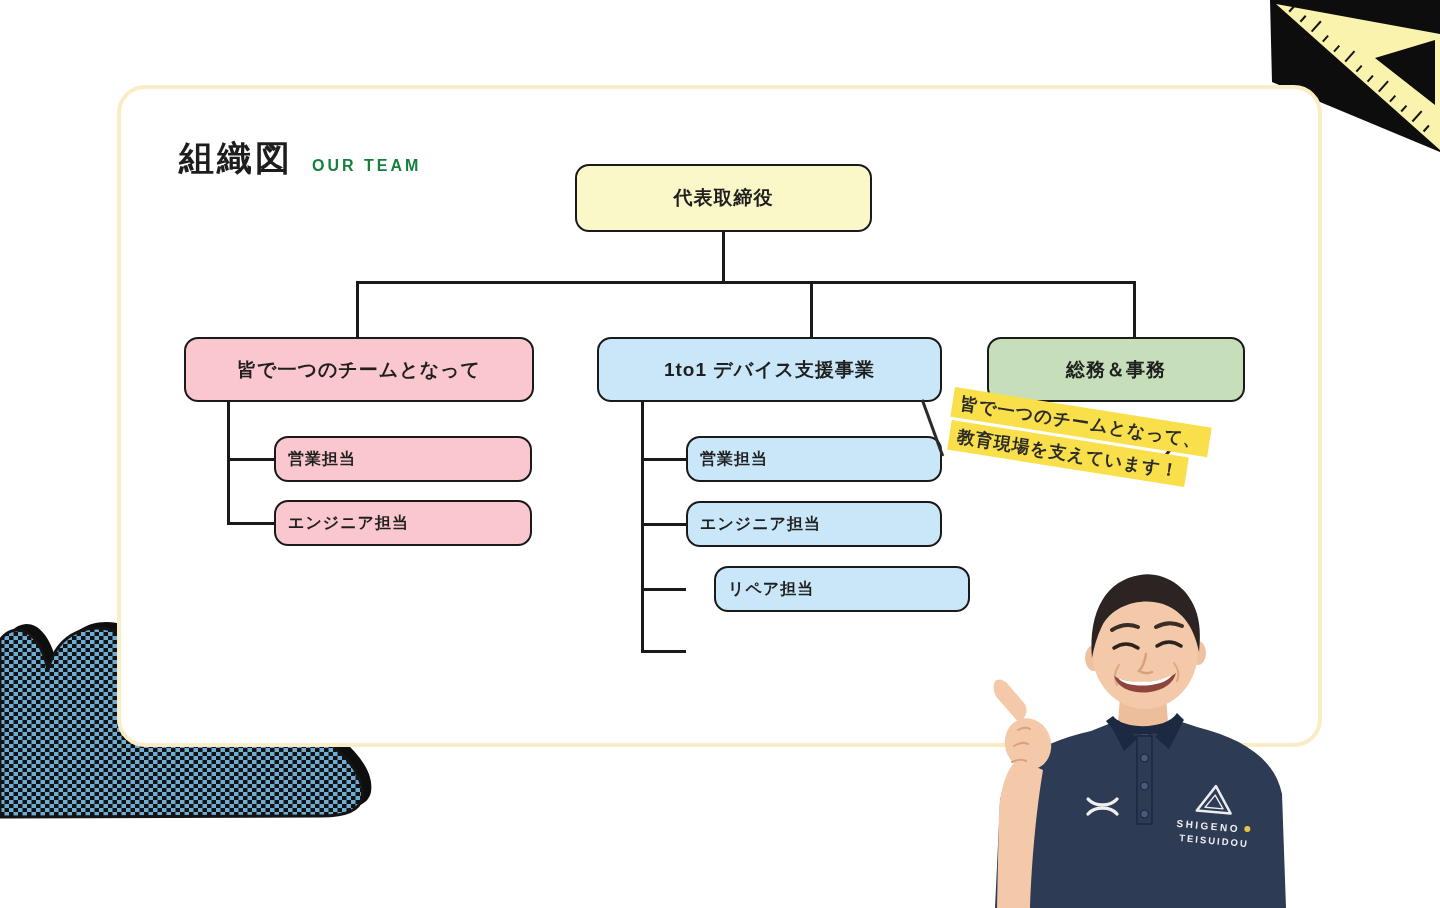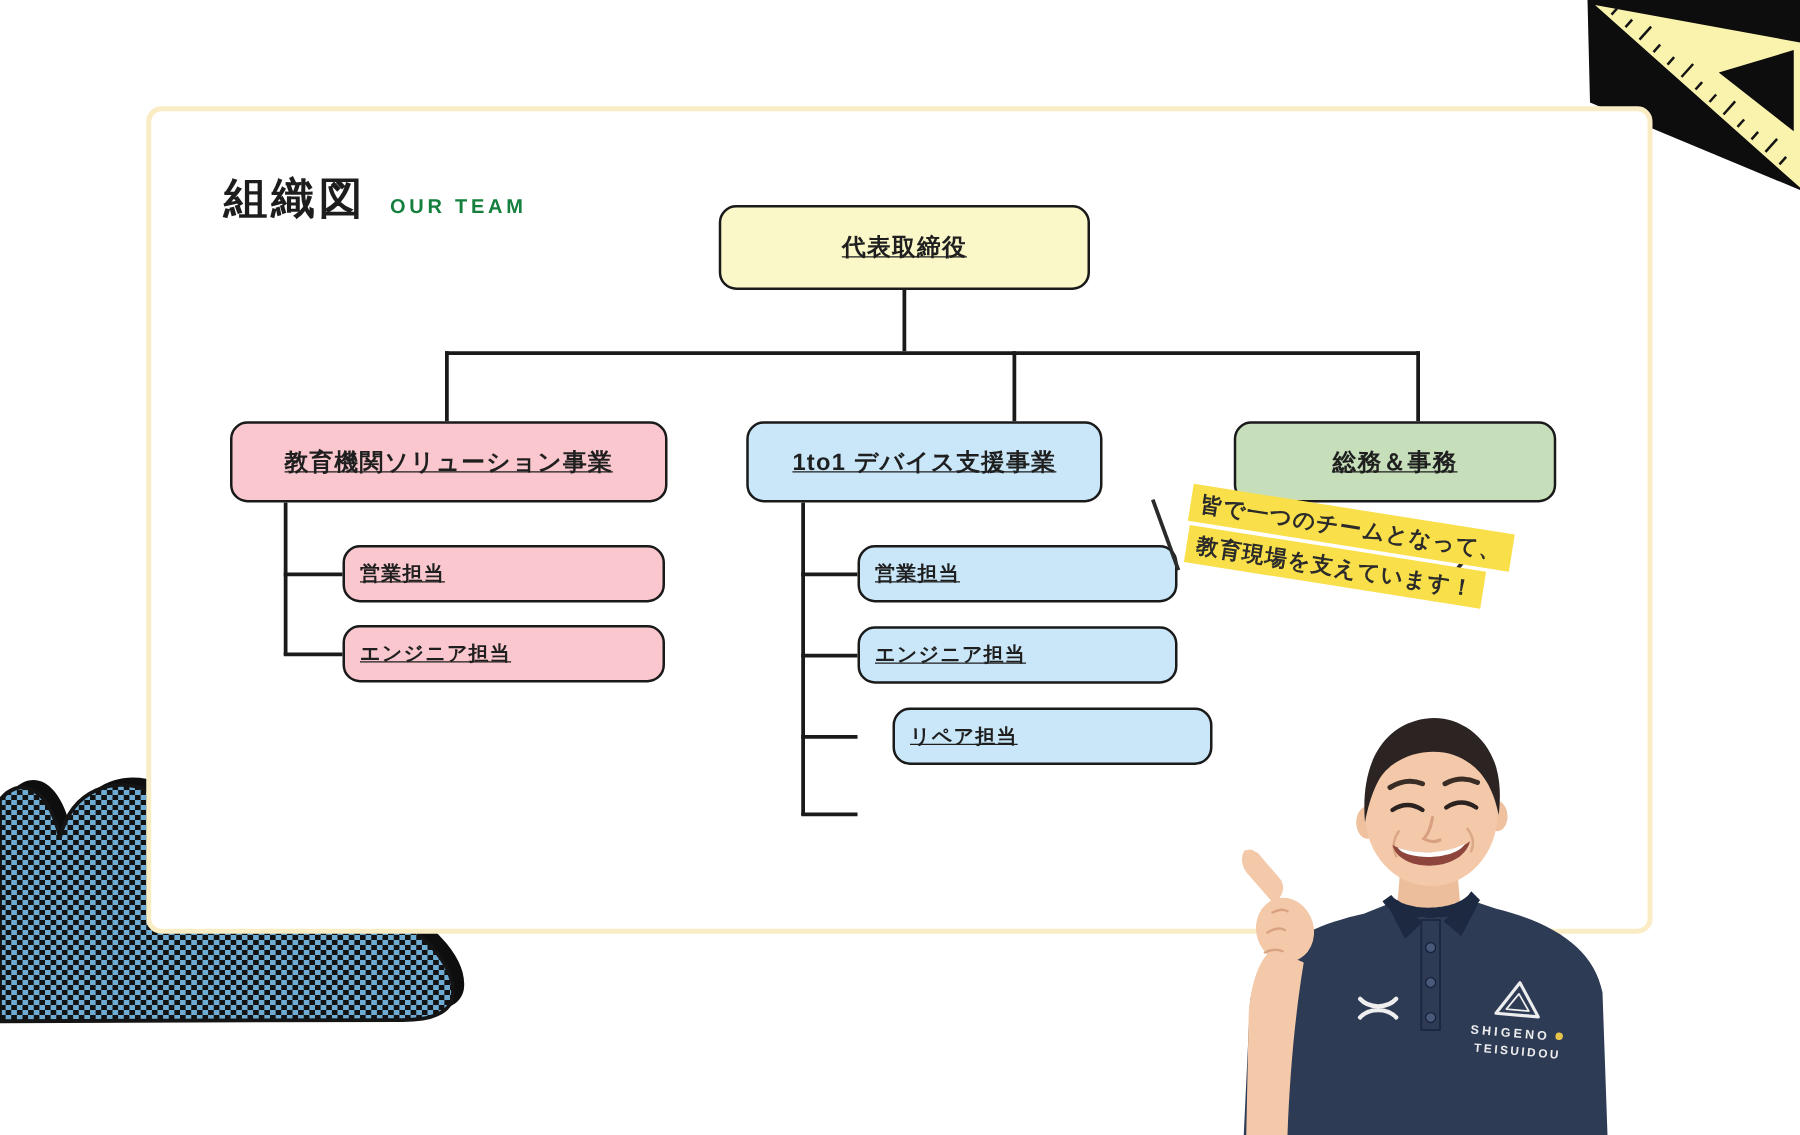--- a/index.html
+++ b/index.html
@@ -5,40 +5,40 @@
   html,body{margin:0;padding:0;background:#ffffff;}
   .stage{position:relative;width:1440px;height:908px;overflow:hidden;background:#ffffff;
          font-family:"Liberation Sans","DejaVu Sans",sans-serif;}
 
   
   .deco-ruler{position:absolute;left:1255px;top:0;width:185px;height:175px;z-index:1;}
   .deco-heart{position:absolute;left:0;top:600px;width:400px;height:310px;z-index:1;}
 
   
   .card{position:absolute;left:117px;top:85px;width:1205px;height:662px;box-sizing:border-box;
-        background:#ffffff;border:4px solid #FAEDC5;border-radius:12px;z-index:2;}
+        background:#ffffff;border:4px solid #FAEDC5;border-radius:28px;z-index:2;}
 
   .section-title{position:absolute;left:58px;top:46px;margin:0;font-size:35px;font-weight:800;
         color:#1d1d1d;letter-spacing:3px;}
   .section-subtitle{position:absolute;left:191px;top:68px;font-size:16px;font-weight:800;
         color:#15803d;letter-spacing:3px;}
 
   
   .obox{position:absolute;box-sizing:border-box;border:2.5px solid #1a1a1a;border-radius:14px;
-        color:#1f1f1f;font-weight:700;display:flex;align-items:center;text-decoration:underline;}
+        color:#1f1f1f;font-weight:700;display:flex;align-items:center;}
   .obox.center{justify-content:center;font-size:19px;letter-spacing:1px;}
   .obox.leaf{font-size:16px;padding-left:12px;letter-spacing:1px;}
   .bg-root{background:#FAF7C8;}
   .bg-pink{background:#F9C7CD;}
   .bg-blue{background:#C9E7F9;}
   .bg-green{background:#C6DFBA;}
 
   .box-root {left:454px;top:75px;width:297px;height:68px;}
   .box-dept1{left:63px; top:248px;width:350px;height:65px;}
-  .box-dept2{left:476px;top:248px;width:285px;height:65px;}
+  .box-dept2{left:476px;top:248px;width:345px;height:65px;}
   .box-dept3{left:866px;top:248px;width:258px;height:65px;}
 
   .box-d1c1{left:153px;top:347px;width:258px;height:46px;}
   .box-d1c2{left:153px;top:411px;width:258px;height:46px;}
   .box-d2c1{left:565px;top:347px;width:256px;height:46px;}
   .box-d2c2{left:565px;top:412px;width:256px;height:46px;}
   .box-d2c3{left:565px;top:477px;width:256px;height:46px;margin-left:28px;}
   .box-d2c4{left:565px;top:540px;width:256px;height:46px;}
 
   
@@ -120,21 +120,21 @@
     <div class="line l-p-vert"></div>
     <div class="line l-p-stub1"></div>
     <div class="line l-p-stub2"></div>
     <div class="line l-b-vert"></div>
     <div class="line l-b-stub1"></div>
     <div class="line l-b-stub2"></div>
     <div class="line l-b-stub3"></div>
     <div class="line l-b-stub4"></div>
 
     <div class="obox center bg-root box-root">代表取締役</div>
-    <div class="obox center bg-pink box-dept1">教育機関ソリューション事業</div>
+    <div class="obox center bg-pink box-dept1">皆で一つのチームとなって</div>
     <div class="obox center bg-blue box-dept2">1to1 デバイス支援事業</div>
     <div class="obox center bg-green box-dept3">総務＆事務</div>
 
     <div class="obox leaf bg-pink box-d1c1">営業担当</div>
     <div class="obox leaf bg-pink box-d1c2">エンジニア担当</div>
     <div class="obox leaf bg-blue box-d2c1">営業担当</div>
     <div class="obox leaf bg-blue box-d2c2">エンジニア担当</div>
     <div class="obox leaf bg-blue box-d2c3">リペア担当</div>
   </div>
 

